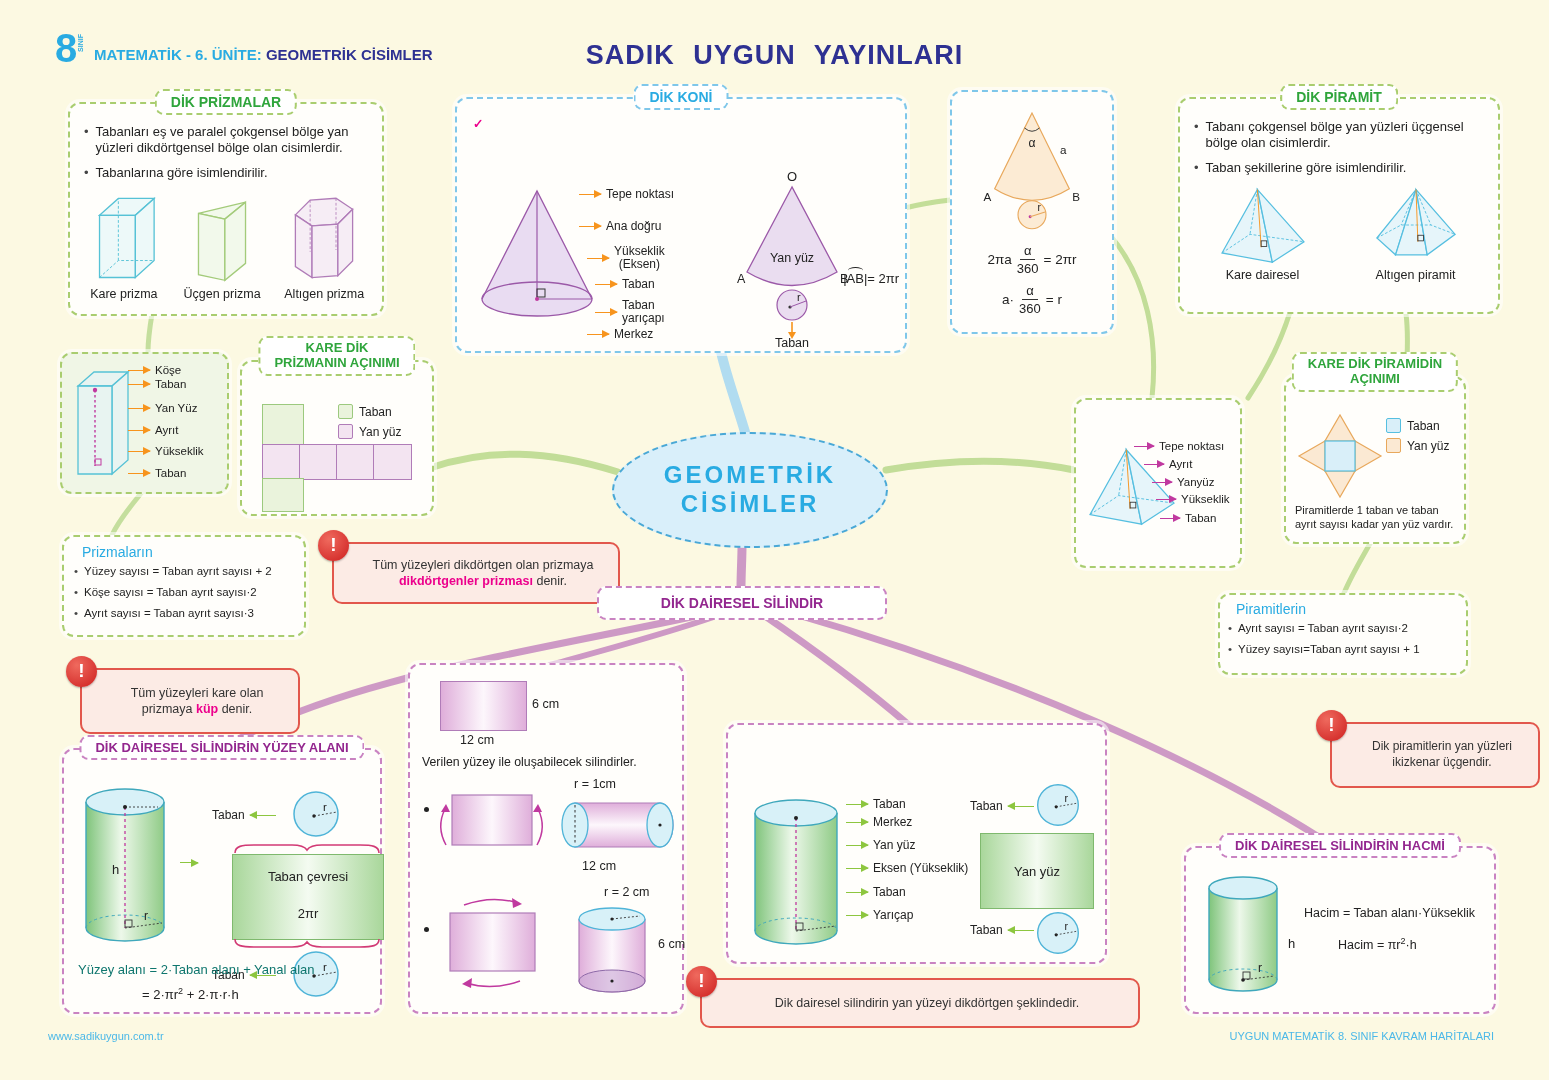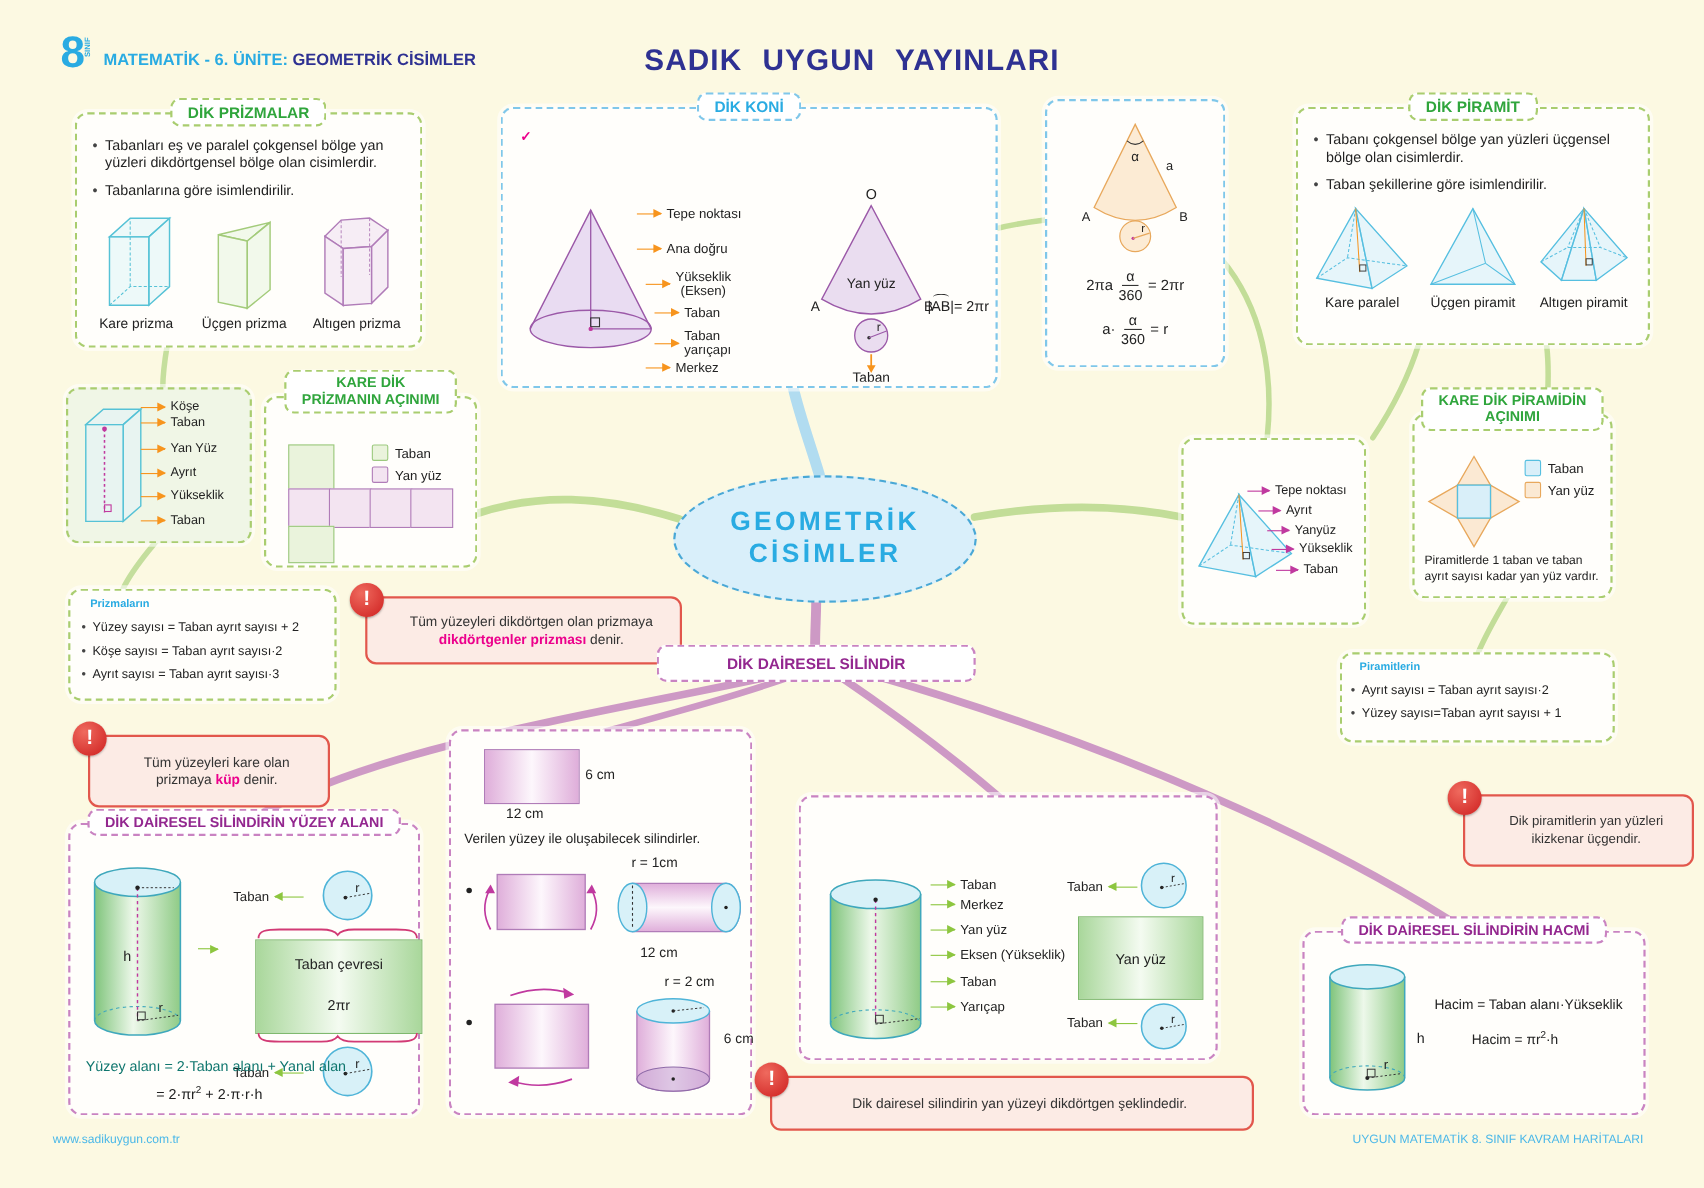--- a/index.html
+++ b/index.html
@@ -43,21 +43,21 @@
   .sw{width:13px;height:13px;border-radius:2px;flex:none;}
   .netG{position:absolute;background:#EAF3DC;border:1.2px solid #9CC97E;}
   .netP{position:absolute;background:#F3E4F1;border:1.2px solid #B07CB8;}
   .cloud{position:absolute;left:612px;top:432px;width:272px;height:112px;background:#D9EFFA;border:2.5px dashed #49A8D6;border-radius:50%;z-index:2;display:flex;flex-direction:column;align-items:center;justify-content:center;}
   .cloud-text{font-size:24px;font-weight:800;color:#29ABE2;letter-spacing:3px;line-height:1.2;}
   .titlebox{position:absolute;background:#fff;border:2px dashed #C983C2;border-radius:9px;z-index:3;display:flex;align-items:center;justify-content:center;font-weight:700;color:#93278F;}
   .ftxt{font-size:11px;color:#4BB8E8;position:absolute;z-index:3;}
   .yanrect{background:linear-gradient(90deg,#A9D79B,#F4FBF1 50%,#A9D79B);border:1px solid #7FB96E;position:absolute;}
   .pinkrect{background:linear-gradient(90deg,#DFAEDA,#FDF7FC 50%,#DFAEDA);border:1.3px solid #B07CB8;position:absolute;}
   .dim{font-size:12.5px;color:#222;position:absolute;white-space:nowrap;}
-  .ttl-cyan{color:#29ABE2;font-weight:700;font-size:10px;}
+  .ttl-cyan{color:#29ABE2;font-weight:400;font-size:14px;}
   .item{display:flex;gap:6px;font-size:11.5px;color:#222;margin-bottom:9px;white-space:nowrap;}
   .item::before{content:"•";color:#444;}
 </style>
 </head>
 <body>
 
 <div class="poster">
 
 <svg width="0" height="0" style="position:absolute">
 <defs>
@@ -256,30 +256,21 @@
     <div class="shape">
       <svg width="100" height="82" viewBox="0 0 100 88">
         <g stroke="#56BFE0" stroke-width="1.3" fill="#D9EFF9" fill-opacity="0.65">
           <path d="M44,6 L6,74 L60,84 Z"></path>
               <path d="M44,6 L60,84 L94,62 Z"></path>
         </g>
         <path d="M44,6 L36,54 M6,74 L36,54 L94,62" stroke="#56BFE0" stroke-width="1" fill="none" stroke-dasharray="3 2"></path>
         <line x1="44" y1="6" x2="48" y2="68" stroke="#F7941D" stroke-width="1"></line>
         <rect x="48" y="61" width="6" height="6" fill="none" stroke="#333" stroke-width="0.9"></rect>
       </svg>
-      <div class="shape-label">Kare paralel</div>
-    </div>
-    <div class="shape">
-      <svg width="92" height="82" viewBox="0 0 92 86">
-        <g stroke="#56BFE0" stroke-width="1.3" fill="#D9EFF9" fill-opacity="0.65">
-          <path d="M46,6 L6,78 L86,78 Z"></path>
-        </g>
-        <path d="M46,6 L58,58 M6,78 L58,58 L86,78" stroke="#56BFE0" stroke-width="1" fill="none"></path>
-      </svg>
-      <div class="shape-label">Üçgen piramit</div>
+      <div class="shape-label">Kare dairesel</div>
     </div>
     <div class="shape">
       <svg width="100" height="82" viewBox="0 0 100 88">
         <g stroke="#56BFE0" stroke-width="1.3" fill="#D9EFF9" fill-opacity="0.65">
           <path d="M50,6 L8,58 L28,76 Z"></path>
               <path d="M50,6 L28,76 L62,76 Z"></path>
               <path d="M50,6 L62,76 L92,54 Z"></path>
         </g>
         <path d="M50,6 L34,44 M50,6 L66,44 M8,58 L34,44 L66,44 L92,54" stroke="#56BFE0" stroke-width="1" fill="none" stroke-dasharray="3 2"></path>
         <line x1="50" y1="6" x2="52" y2="62" stroke="#F7941D" stroke-width="1"></line>

